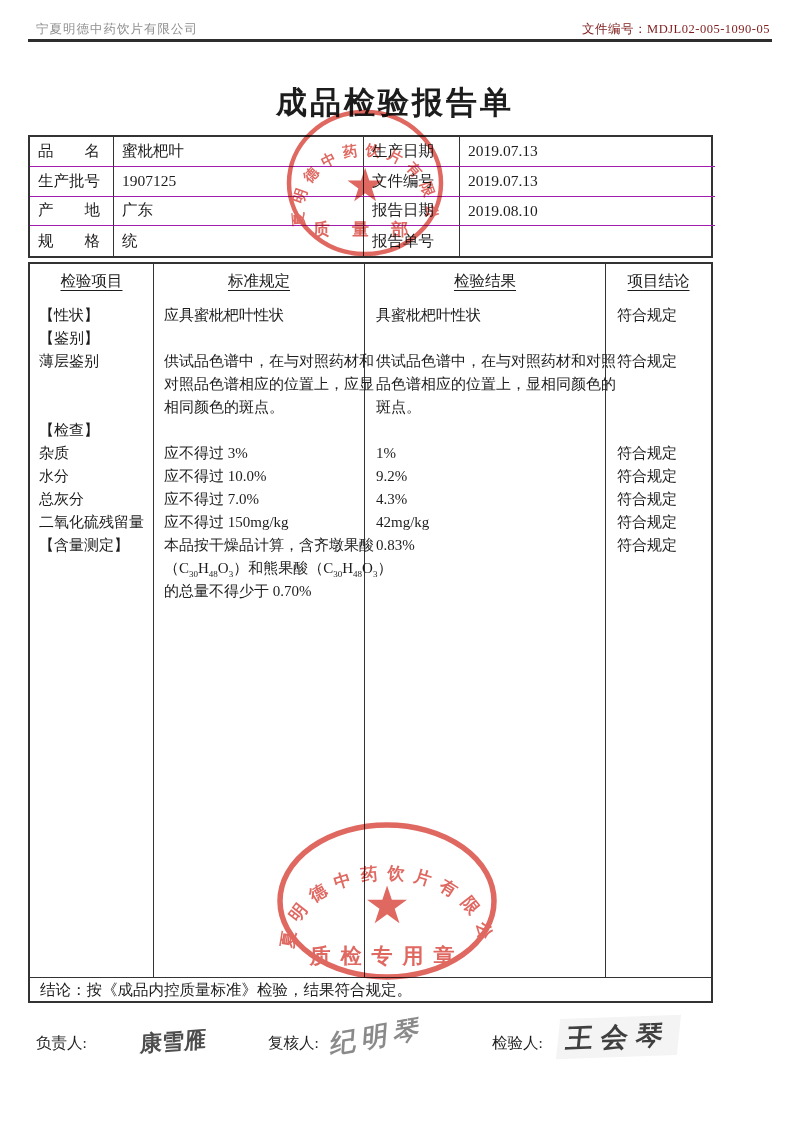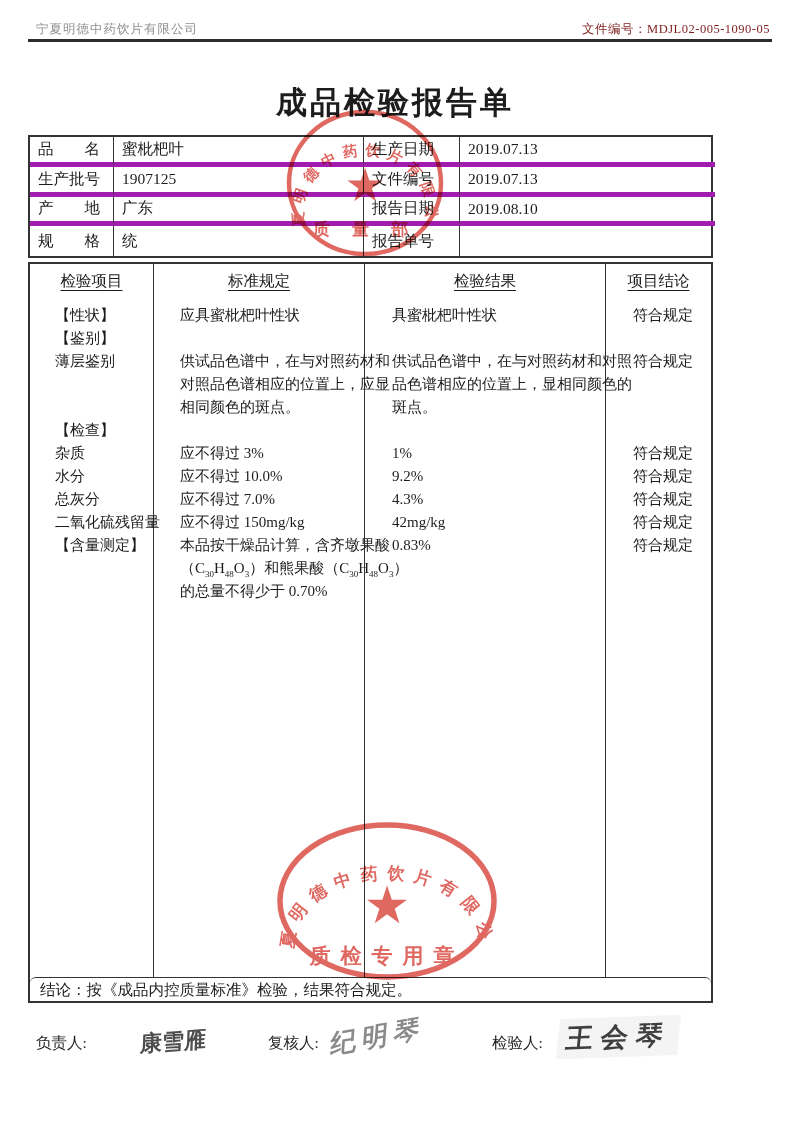--- a/index.html
+++ b/index.html
@@ -12,45 +12,45 @@
   .ph-rule{position:absolute;left:28px;top:39px;width:744px;height:2.5px;background:#2e2e2e;}
 
   
   .doc-title{position:absolute;left:0;top:82px;width:756px;text-align:center;
              font-size:31px;font-weight:bold;letter-spacing:3px;padding-left:17px;}
 
   
   .info-table{position:absolute;left:28px;top:135px;width:685px;height:123px;
               border:2px solid #333;box-sizing:border-box;
               display:grid;grid-template-columns:84px 250px 96px 255px;grid-template-rows:repeat(4,1fr);}
-  .info-cell{border-right:1px solid #333;border-bottom:5px solid #a21caf;box-sizing:border-box;
+  .info-cell{border-right:1px solid #333;border-bottom:1px solid #a21caf;box-sizing:border-box;
              display:flex;align-items:center;padding-left:8px;font-size:15.5px;white-space:nowrap;}
   .info-cell.last-col{border-right:none;}
   .info-cell.last-row{border-bottom:none;}
 
   
   .insp-table{position:absolute;left:28px;top:262px;width:685px;height:741px;
               border:2px solid #333;box-sizing:border-box;padding-left:16px;}
   .insp-col{position:absolute;top:0;height:713px;box-sizing:border-box;border-right:1px solid #333;}
   .insp-col.c1{left:0;width:124px;}
   .insp-col.c2{left:124px;width:211px;}
   .insp-col.c3{left:335px;width:241px;}
   .insp-col.c4{left:576px;width:105px;border-right:none;}
   .insp-head{position:absolute;top:7px;left:0;right:0;text-align:center;font-size:15.5px;
              text-decoration:underline;text-underline-offset:4px;white-space:nowrap;}
-  .insp-lines{position:absolute;top:40px;left:0;right:16px;margin-left:16px;}
+  .insp-lines{position:absolute;top:40px;left:0;right:16px;}
   .tline{height:23px;line-height:23px;font-size:15px;white-space:nowrap;}
   .c1 .insp-lines{padding-left:9px;}
   .c2 .insp-lines{padding-left:10px;}
   .c3 .insp-lines{padding-left:11px;}
   .c4 .insp-lines{padding-left:11px;}
   sub{font-size:9px;}
 
   .concl-row{position:absolute;left:0;right:0;top:713px;height:26px;border-top:1.5px solid #333;
-             display:flex;align-items:center;padding-left:10px;font-size:15.5px;box-sizing:border-box;border-radius:6px;}
+             display:flex;align-items:center;padding-left:10px;font-size:15.5px;box-sizing:border-box;}
 
   
   .sig-row{position:absolute;left:0;top:1015px;width:800px;height:60px;}
   .sig-label{position:absolute;top:18px;font-size:15.5px;}
   .sig-name{position:absolute;font-weight:bold;}
   .sig1{left:140px;top:12px;font-size:22px;color:#4d4d4d;transform:rotate(-4deg) skewX(-6deg);}
   .sig2{left:330px;top:4px;font-size:26px;color:#8a8a8a;transform:rotate(-10deg) skewX(-14deg);letter-spacing:6px;}
   .sig3{left:558px;top:2px;font-size:27px;color:#3f3f3f;transform:rotate(-2deg) skewX(-8deg);
         letter-spacing:8px;background:#f4f4f4;padding:2px 8px;}
 

